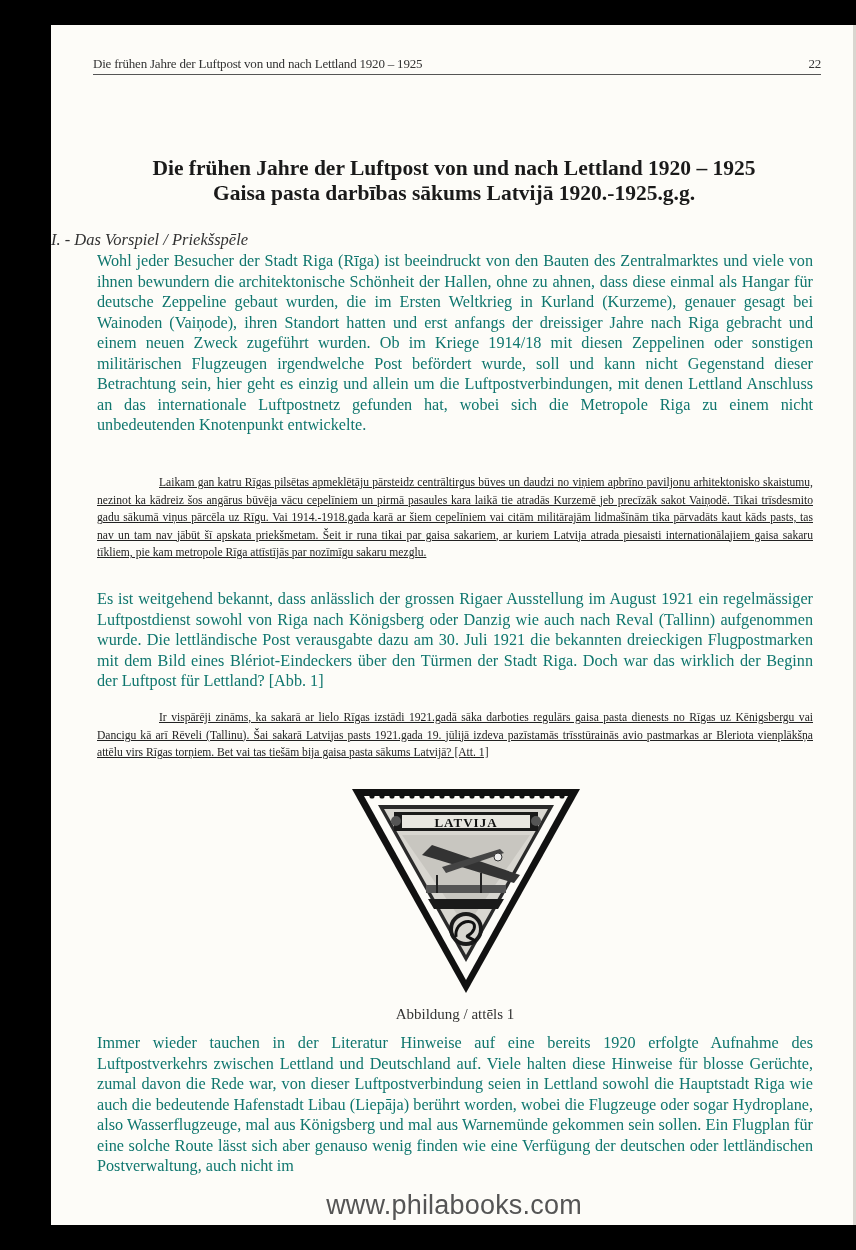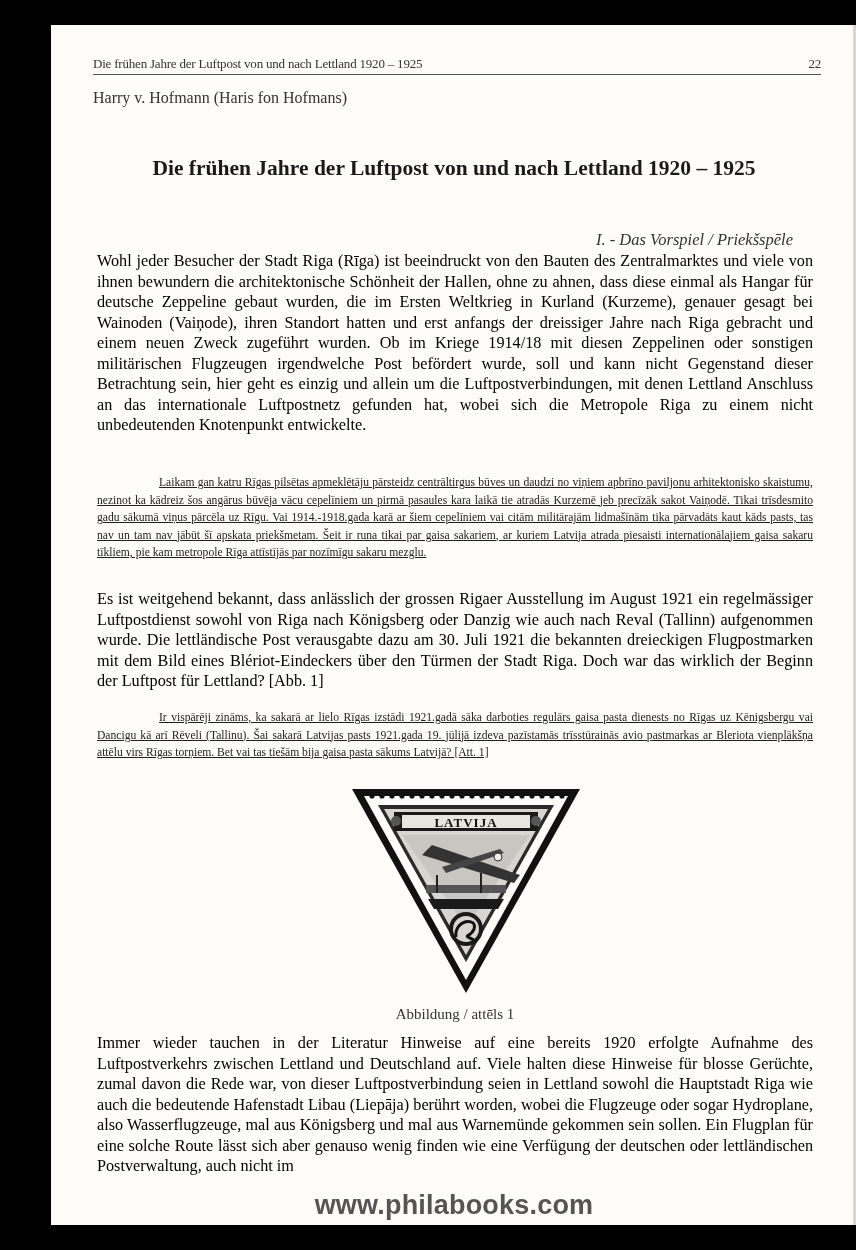--- a/index.html
+++ b/index.html
@@ -44,32 +44,32 @@
       left: 0; top: 131px; width: 806px;
       text-align: center;
       font-weight: bold;
       font-size: 21.5px;
       line-height: 25px;
       color: #1a1a1a;
     }
     .section-head {
       position: absolute;
       left: 0; top: 205px; width: 742px;
-      text-align: right;
+      text-align: left;
       font-style: italic;
       font-size: 16.5px;
       color: #333;
     }
     .para {
       position: absolute;
       left: 46px; width: 716px;
       font-size: 16.2px;
       line-height: 20.5px;
       text-align: justify;
-      color: #000000;
+      color: #0f766e;
     }
     .para-small {
       position: absolute;
       left: 46px; width: 716px;
       font-size: 11.6px;
       line-height: 17.5px;
       text-align: justify;
       color: #222;
       text-decoration: underline;
     }
@@ -83,41 +83,41 @@
       left: 0; top: 981px; width: 808px;
       text-align: center;
       font-size: 15px;
       color: #333;
     }
     .watermark {
       position: absolute;
       left: 0; top: 1165px; width: 806px;
       text-align: center;
       font-family: "Liberation Sans", "DejaVu Sans", sans-serif;
-      font-weight: bold;
+      font-weight: normal;
       font-size: 27px;
       color: #555;
       letter-spacing: 0.2px;
     }
   </style>
 </head>
 <body>
 
 <div class="page">
   <div class="page-edge"></div>
 
   <div class="running-head">
     <span>Die frühen Jahre der Luftpost von und nach Lettland 1920 – 1925</span>
     <span>22</span>
   </div>
 
-  <div class="author">Harry v. Hofmann (Haris fon Hofmans)</div>
 
   <div class="title-block">
     <div>Die frühen Jahre der Luftpost von und nach Lettland 1920 – 1925</div>
+    <div>Gaisa pasta darbības sākums Latvijā 1920.-1925.g.g.</div>
   </div>
 
   <div class="section-head">I. - Das Vorspiel / Priekšspēle</div>
 
   <p class="para" style="top:226px; margin:0;">Wohl jeder Besucher der Stadt Riga (Rīga) ist beeindruckt von den Bauten des Zentralmarktes und viele von ihnen bewundern die architektonische Schönheit der Hallen, ohne zu ahnen, dass diese einmal als Hangar für deutsche Zeppeline gebaut wurden, die im Ersten Weltkrieg in Kurland (Kurzeme), genauer gesagt bei Wainoden (Vaiņode), ihren Standort hatten und erst anfangs der dreissiger Jahre nach Riga gebracht und einem neuen Zweck zugeführt wurden. Ob im Kriege 1914/18 mit diesen Zeppelinen oder sonstigen militärischen Flugzeugen irgendwelche Post befördert wurde, soll und kann nicht Gegenstand dieser Betrachtung sein, hier geht es einzig und allein um die Luftpostverbindungen, mit denen Lettland Anschluss an das internationale Luftpostnetz gefunden hat, wobei sich die Metropole Riga zu einem nicht unbedeutenden Knotenpunkt entwickelte.</p>
 
   <p class="para-small" style="top:449px; margin:0; text-indent:62px;">Laikam gan katru Rīgas pilsētas apmeklētāju pārsteidz centrāltirgus būves un daudzi no viņiem apbrīno paviljonu arhitektonisko skaistumu, nezinot ka kādreiz šos angārus būvēja vācu cepelīniem un pirmā pasaules kara laikā tie atradās Kurzemē jeb precīzāk sakot Vaiņodē. Tikai trīsdesmito gadu sākumā viņus pārcēla uz Rīgu. Vai 1914.-1918.gada karā ar šiem cepelīniem vai citām militārajām lidmašīnām tika pārvadāts kaut kāds pasts, tas nav un tam nav jābūt šī apskata priekšmetam. Šeit ir runa tikai par gaisa sakariem, ar kuriem Latvija atrada piesaisti internationālajiem gaisa sakaru tīkliem, pie kam metropole Rīga attīstījās par nozīmīgu sakaru mezglu.</p>
 
   <p class="para" style="top:564px; margin:0;">Es ist weitgehend bekannt, dass anlässlich der grossen Rigaer Ausstellung im August 1921 ein regelmässiger Luftpostdienst sowohl von Riga nach Königsberg oder Danzig wie auch nach Reval (Tallinn) aufgenommen wurde. Die lettländische Post verausgabte dazu am 30. Juli 1921 die bekannten dreieckigen Flugpostmarken mit dem Bild eines Blériot-Eindeckers über den Türmen der Stadt Riga. Doch war das wirklich der Beginn der Luftpost für Lettland? [Abb. 1]</p>
 

